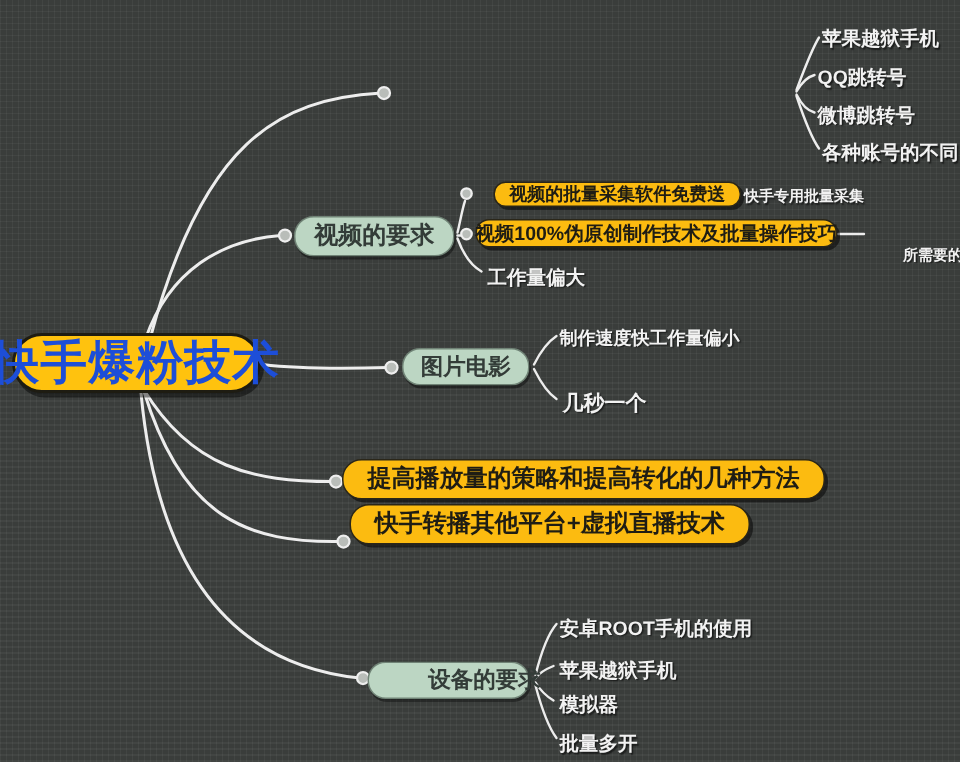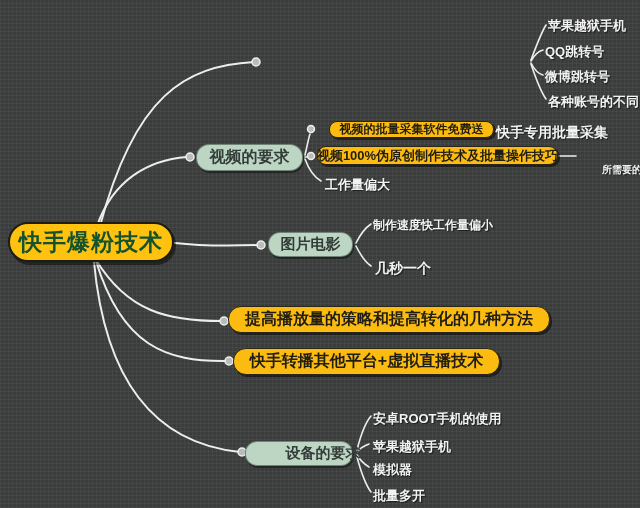--- a/index.html
+++ b/index.html
@@ -15,22 +15,22 @@
   }
   .links{position:absolute;left:0;top:0;width:640px;height:508px;}
   .links path{fill:none;stroke:#ededed;stroke-width:2;stroke-linecap:round;}
   .links path.thin{stroke-width:1.6;}
   .links circle{fill:#b9bdb9;stroke:#eeeeee;stroke-width:1.5;}
   .node{
     position:absolute;display:flex;align-items:center;justify-content:center;
     font-weight:bold;white-space:nowrap;box-sizing:border-box;
   }
   .root{
-    background:#ffc20e;color:#14532d;border:2px solid #1e1c12;
-    border-radius:21px;font-size:23px;letter-spacing:1px;
+    background:#ffc20e;color:#1d4ed8;border:2px solid #1e1c12;
+    border-radius:21px;font-size:31px;letter-spacing:1px;
     box-shadow:2px 3px 0 rgba(0,0,0,.45);
   }
   .green{
     background:#bcd6c3;color:#333c38;border:1px solid rgba(20,30,25,.45);
     box-shadow:1px 2px 0 rgba(0,0,0,.4);
   }
   .yellow{
     background:#fcbb10;color:#1f1d14;border:1px solid #2a2619;
     box-shadow:2px 2px 0 rgba(0,0,0,.5);
   }
@@ -91,38 +91,38 @@
   <div class="leaf" style="left:545px;top:43px;font-size:13px;">QQ跳转号</div>
   <div class="leaf" style="left:545px;top:68px;font-size:13px;">微博跳转号</div>
   <div class="leaf" style="left:548px;top:93px;font-size:13px;">各种账号的不同</div>
 
   <div class="node green" style="left:196px;top:144px;width:107px;height:27px;border-radius:13px;font-size:16px;">
     <span>视频的要求</span>
   </div>
   <div class="node yellow" style="left:329px;top:121px;width:165px;height:17px;border-radius:8px;font-size:12px;">
     <span>视频的批量采集软件免费送</span>
   </div>
-  <div class="leaf" style="left:496px;top:124px;font-size:14px;">快手专用批量采集</div>
+  <div class="leaf" style="left:496px;top:124px;font-size:10px;">快手专用批量采集</div>
   <div class="node yellow" style="left:317px;top:146px;width:241px;height:19px;border-radius:9px;font-size:13px;">
     <span>视频100%伪原创制作技术及批量操作技巧</span>
   </div>
   <div class="leaf" style="left:602px;top:151px;font-size:10px;margin-top:12px;">所需要的软件</div>
   <div class="leaf" style="left:325px;top:176px;font-size:13px;">工作量偏大</div>
 
   <div class="node green" style="left:268px;top:232px;width:85px;height:25px;border-radius:12px;font-size:15px;">
     <span>图片电影</span>
   </div>
   <div class="leaf" style="left:373px;top:217px;font-size:12px;">制作速度快工作量偏小</div>
   <div class="leaf" style="left:375px;top:260px;font-size:14px;">几秒一个</div>
 
   <div class="node yellow" style="left:228px;top:306px;width:322px;height:27px;border-radius:13px;font-size:16px;">
     <span>提高播放量的策略和提高转化的几种方法</span>
   </div>
 
-  <div class="node yellow" style="left:233px;top:348px;width:267px;height:27px;border-radius:13px;font-size:16px;">
+  <div class="node yellow" style="left:233px;top:336px;width:267px;height:27px;border-radius:13px;font-size:16px;">
     <span>快手转播其他平台+虚拟直播技术</span>
   </div>
 
   <div class="node green" style="left:245px;top:441px;width:108px;height:25px;border-radius:12px;font-size:15px;padding-left:48px;">
     <span>设备的要求</span>
   </div>
   <div class="leaf" style="left:373px;top:438px;font-size:13px;">苹果越狱手机</div>
   <div class="leaf" style="left:373px;top:410px;font-size:13px;">安卓ROOT手机的使用</div>
   <div class="leaf" style="left:373px;top:461px;font-size:13px;">模拟器</div>
   <div class="leaf" style="left:373px;top:487px;font-size:13px;">批量多开</div>

